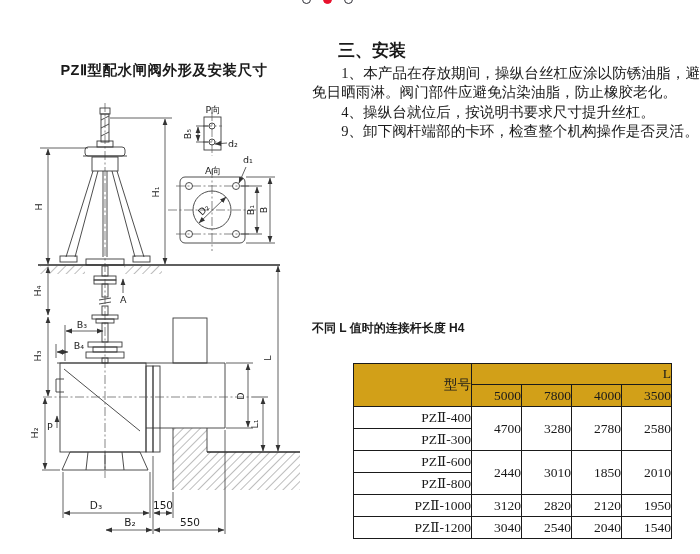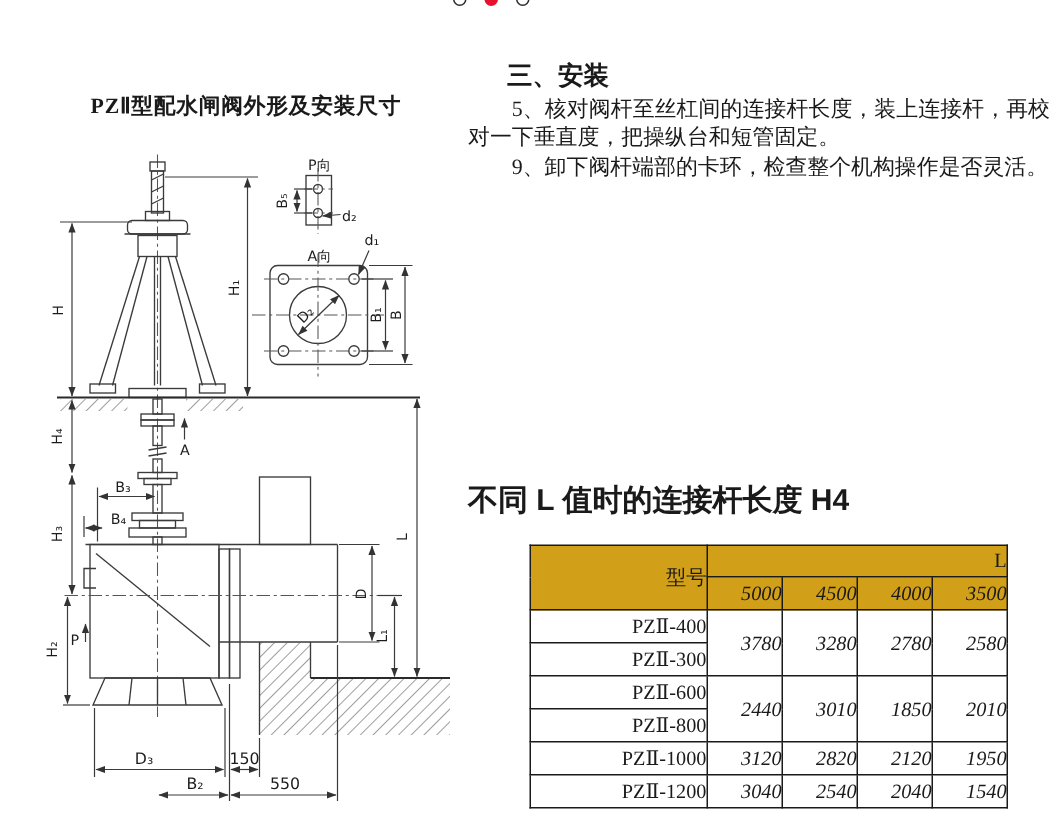--- a/index.html
+++ b/index.html
@@ -6,44 +6,44 @@
   body{position:relative;width:700px;height:554px;overflow:hidden;
        font-family:"Liberation Serif","DejaVu Serif",serif;color:#1a1a1a;}
 
   
   .dots{position:absolute;left:302px;top:-5px;display:flex;gap:12px;}
   .dot{width:9px;height:9px;border-radius:50%;background:#fff;border:1.6px solid #2b2b33;box-sizing:border-box;}
   .dot.active{background:#e8112d;border-color:#e8112d;}
 
   
   .diagram-title{position:absolute;left:58px;top:61px;width:212px;text-align:center;
-       font-family:Liberation Serif, serif;font-weight:bold;font-size:14.5px;letter-spacing:.5px;}
+       font-family:Liberation Sans, sans-serif;font-weight:bold;font-size:14.5px;letter-spacing:.5px;}
   svg.drawing{position:absolute;left:0;top:0;}
   svg.drawing .ln{stroke:#3a3a3a;stroke-width:0.9;fill:none;}
   svg.drawing .thk{stroke:#2a2a2a;stroke-width:1.3;fill:none;}
   svg.drawing .cl{stroke:#555;stroke-width:0.7;fill:none;stroke-dasharray:9 2.5 2 2.5;}
   svg.drawing .dim{stroke:#3a3a3a;stroke-width:0.8;fill:none;}
   svg.drawing text{font-family:"DejaVu Sans","Liberation Sans",sans-serif;font-size:9.5px;fill:#1c1c1c;}
   svg.drawing text.num{font-size:10.5px;}
 
   
   .sec-heading{position:absolute;left:338px;top:39px;font-family:"Liberation Sans","DejaVu Sans",sans-serif;
        font-weight:bold;font-size:17px;}
   .install-text{position:absolute;left:312px;top:64px;width:388px;}
   .install-text p{margin:0;text-indent:2em;font-size:14.6px;line-height:19.4px;text-align:justify;}
   .table-title{position:absolute;left:312px;top:320px;font-family:"Liberation Sans","DejaVu Sans",sans-serif;
-       font-weight:bold;font-size:20px;}
+       font-weight:bold;font-size:12px;}
 
   table.spec{position:absolute;left:353px;top:363px;border-collapse:collapse;
        font-size:13.5px;text-align:right;}
   table.spec th,table.spec td{border:1px solid #1a1a1a;padding:0;}
   table.spec{border:1.5px solid #1a1a1a;}
   table.spec th{background:#d2a018;font-weight:normal;}
   table.spec .c-model{width:117px;height:21px;}
-  table.spec .c-val{width:49px;height:21px;font-style:italic;}
+  table.spec .c-val{width:49px;height:21px;}
   table.spec thead tr:first-child th{height:20px;}
 </style>
 </head>
 <body>
 
 <div class="dots">
   <span class="dot"></span>
   <span class="dot active"></span>
   <span class="dot"></span>
 </div>
@@ -228,43 +228,44 @@
     <line class="dim" x1="263" y1="398" x2="263" y2="451" marker-start="url(#mS)" marker-end="url(#mE)"></line>
     <text transform="translate(258,424) rotate(-90)" text-anchor="middle">L₁</text>
     <line class="dim" x1="278" y1="266" x2="278" y2="451" marker-start="url(#mS)" marker-end="url(#mE)"></line>
     <text transform="translate(271,358) rotate(-90)" text-anchor="middle">L</text>
   </g>
 </svg>
 
 <div class="sec-heading">三、安装</div>
 
 <div class="install-text">
-  <p>5、核对阀杆至丝杠间的连接杆长度，装上连接杆，再校对一下垂直度，把操纵台和短管固定。</p>
+  <p>1、本产品在存放期间，操纵台丝杠应涂以防锈油脂，避免日晒雨淋。阀门部件应避免沾染油脂，防止橡胶老化。</p>
+  <p>4、操纵台就位后，按说明书要求尺寸提升丝杠。</p>
   <p>9、卸下阀杆端部的卡环，检查整个机构操作是否灵活。</p>
 </div>
 
 <div class="table-title">不同 L 值时的连接杆长度 H4</div>
 
 <table class="spec">
   <thead>
     <tr>
       <th class="c-model" rowspan="2">型号</th>
       <th colspan="4">L</th>
     </tr>
     <tr>
       <th class="c-val">5000</th>
-      <th class="c-val">4500</th>
+      <th class="c-val">7800</th>
       <th class="c-val">4000</th>
       <th class="c-val">3500</th>
     </tr>
   </thead>
   <tbody id="spec-body">
       <tr>
         <td class="c-model">PZⅡ-400</td>
-        <td class="c-val" rowspan="2">3780</td>
+        <td class="c-val" rowspan="2">4700</td>
         <td class="c-val" rowspan="2">3280</td>
         <td class="c-val" rowspan="2">2780</td>
         <td class="c-val" rowspan="2">2580</td>
       </tr>
       <tr>
         <td class="c-model">PZⅡ-300</td>
       </tr>
       <tr>
         <td class="c-model">PZⅡ-600</td>
         <td class="c-val" rowspan="2">2440</td>

